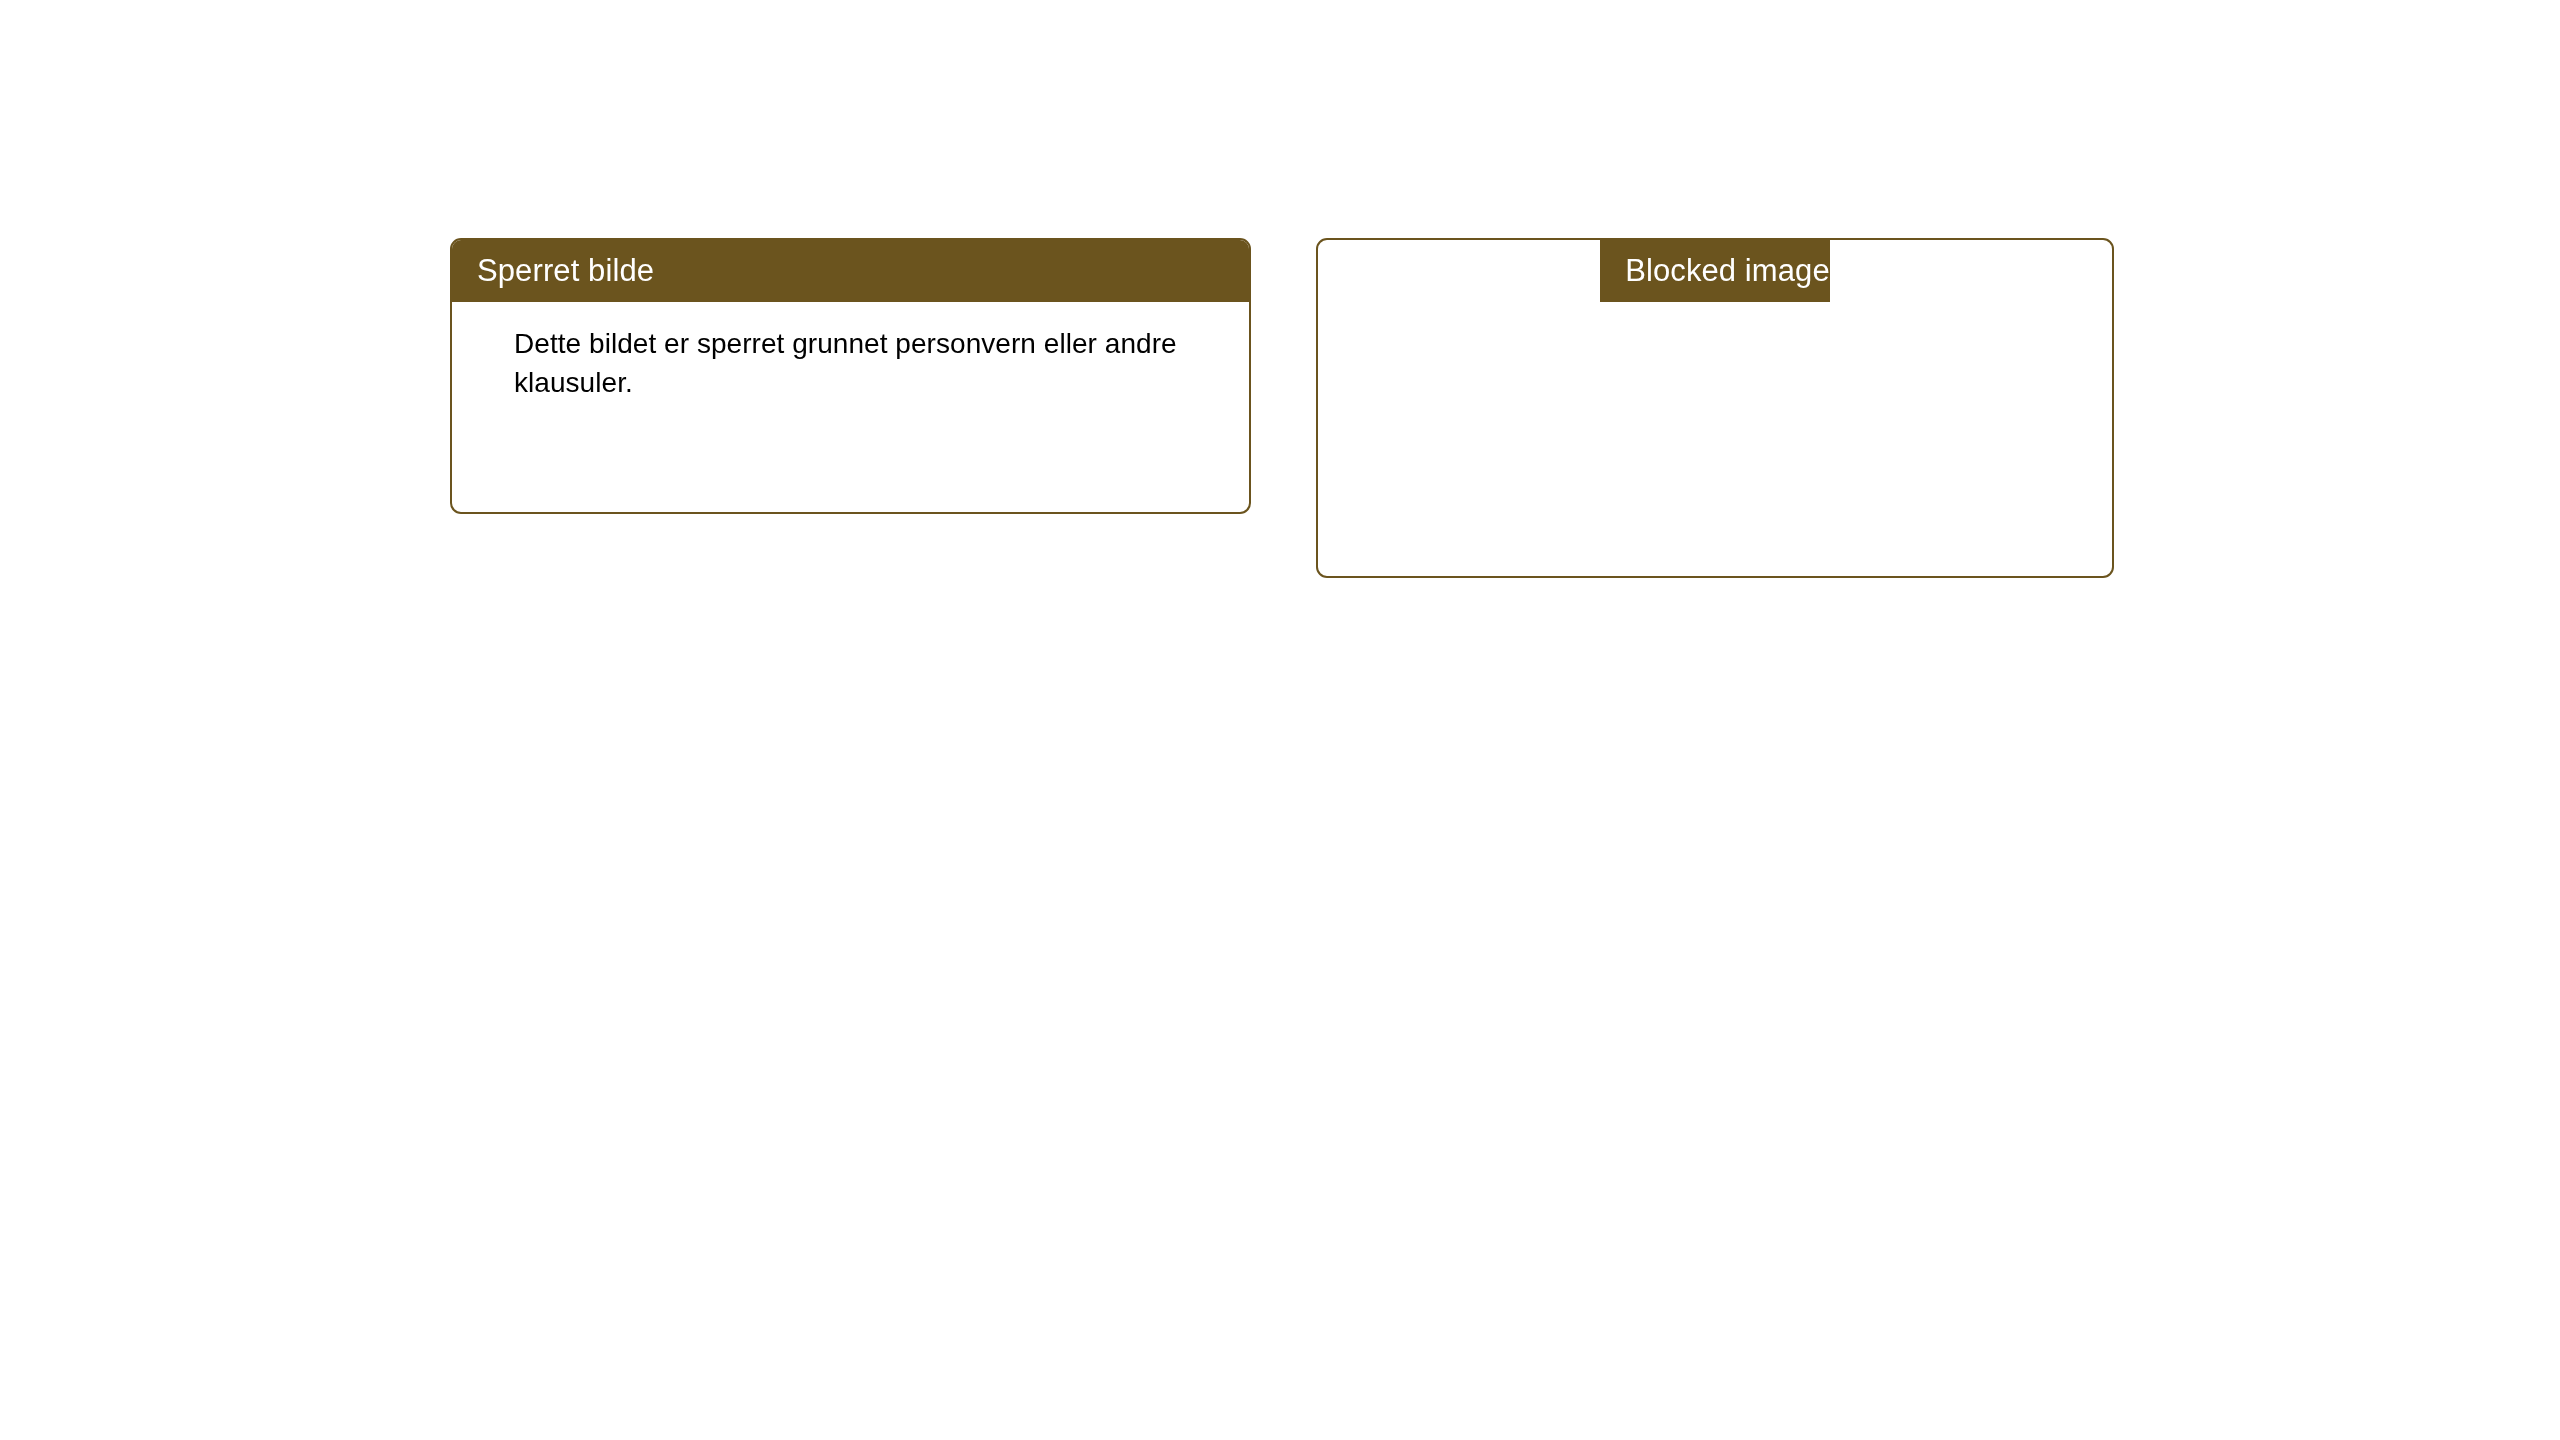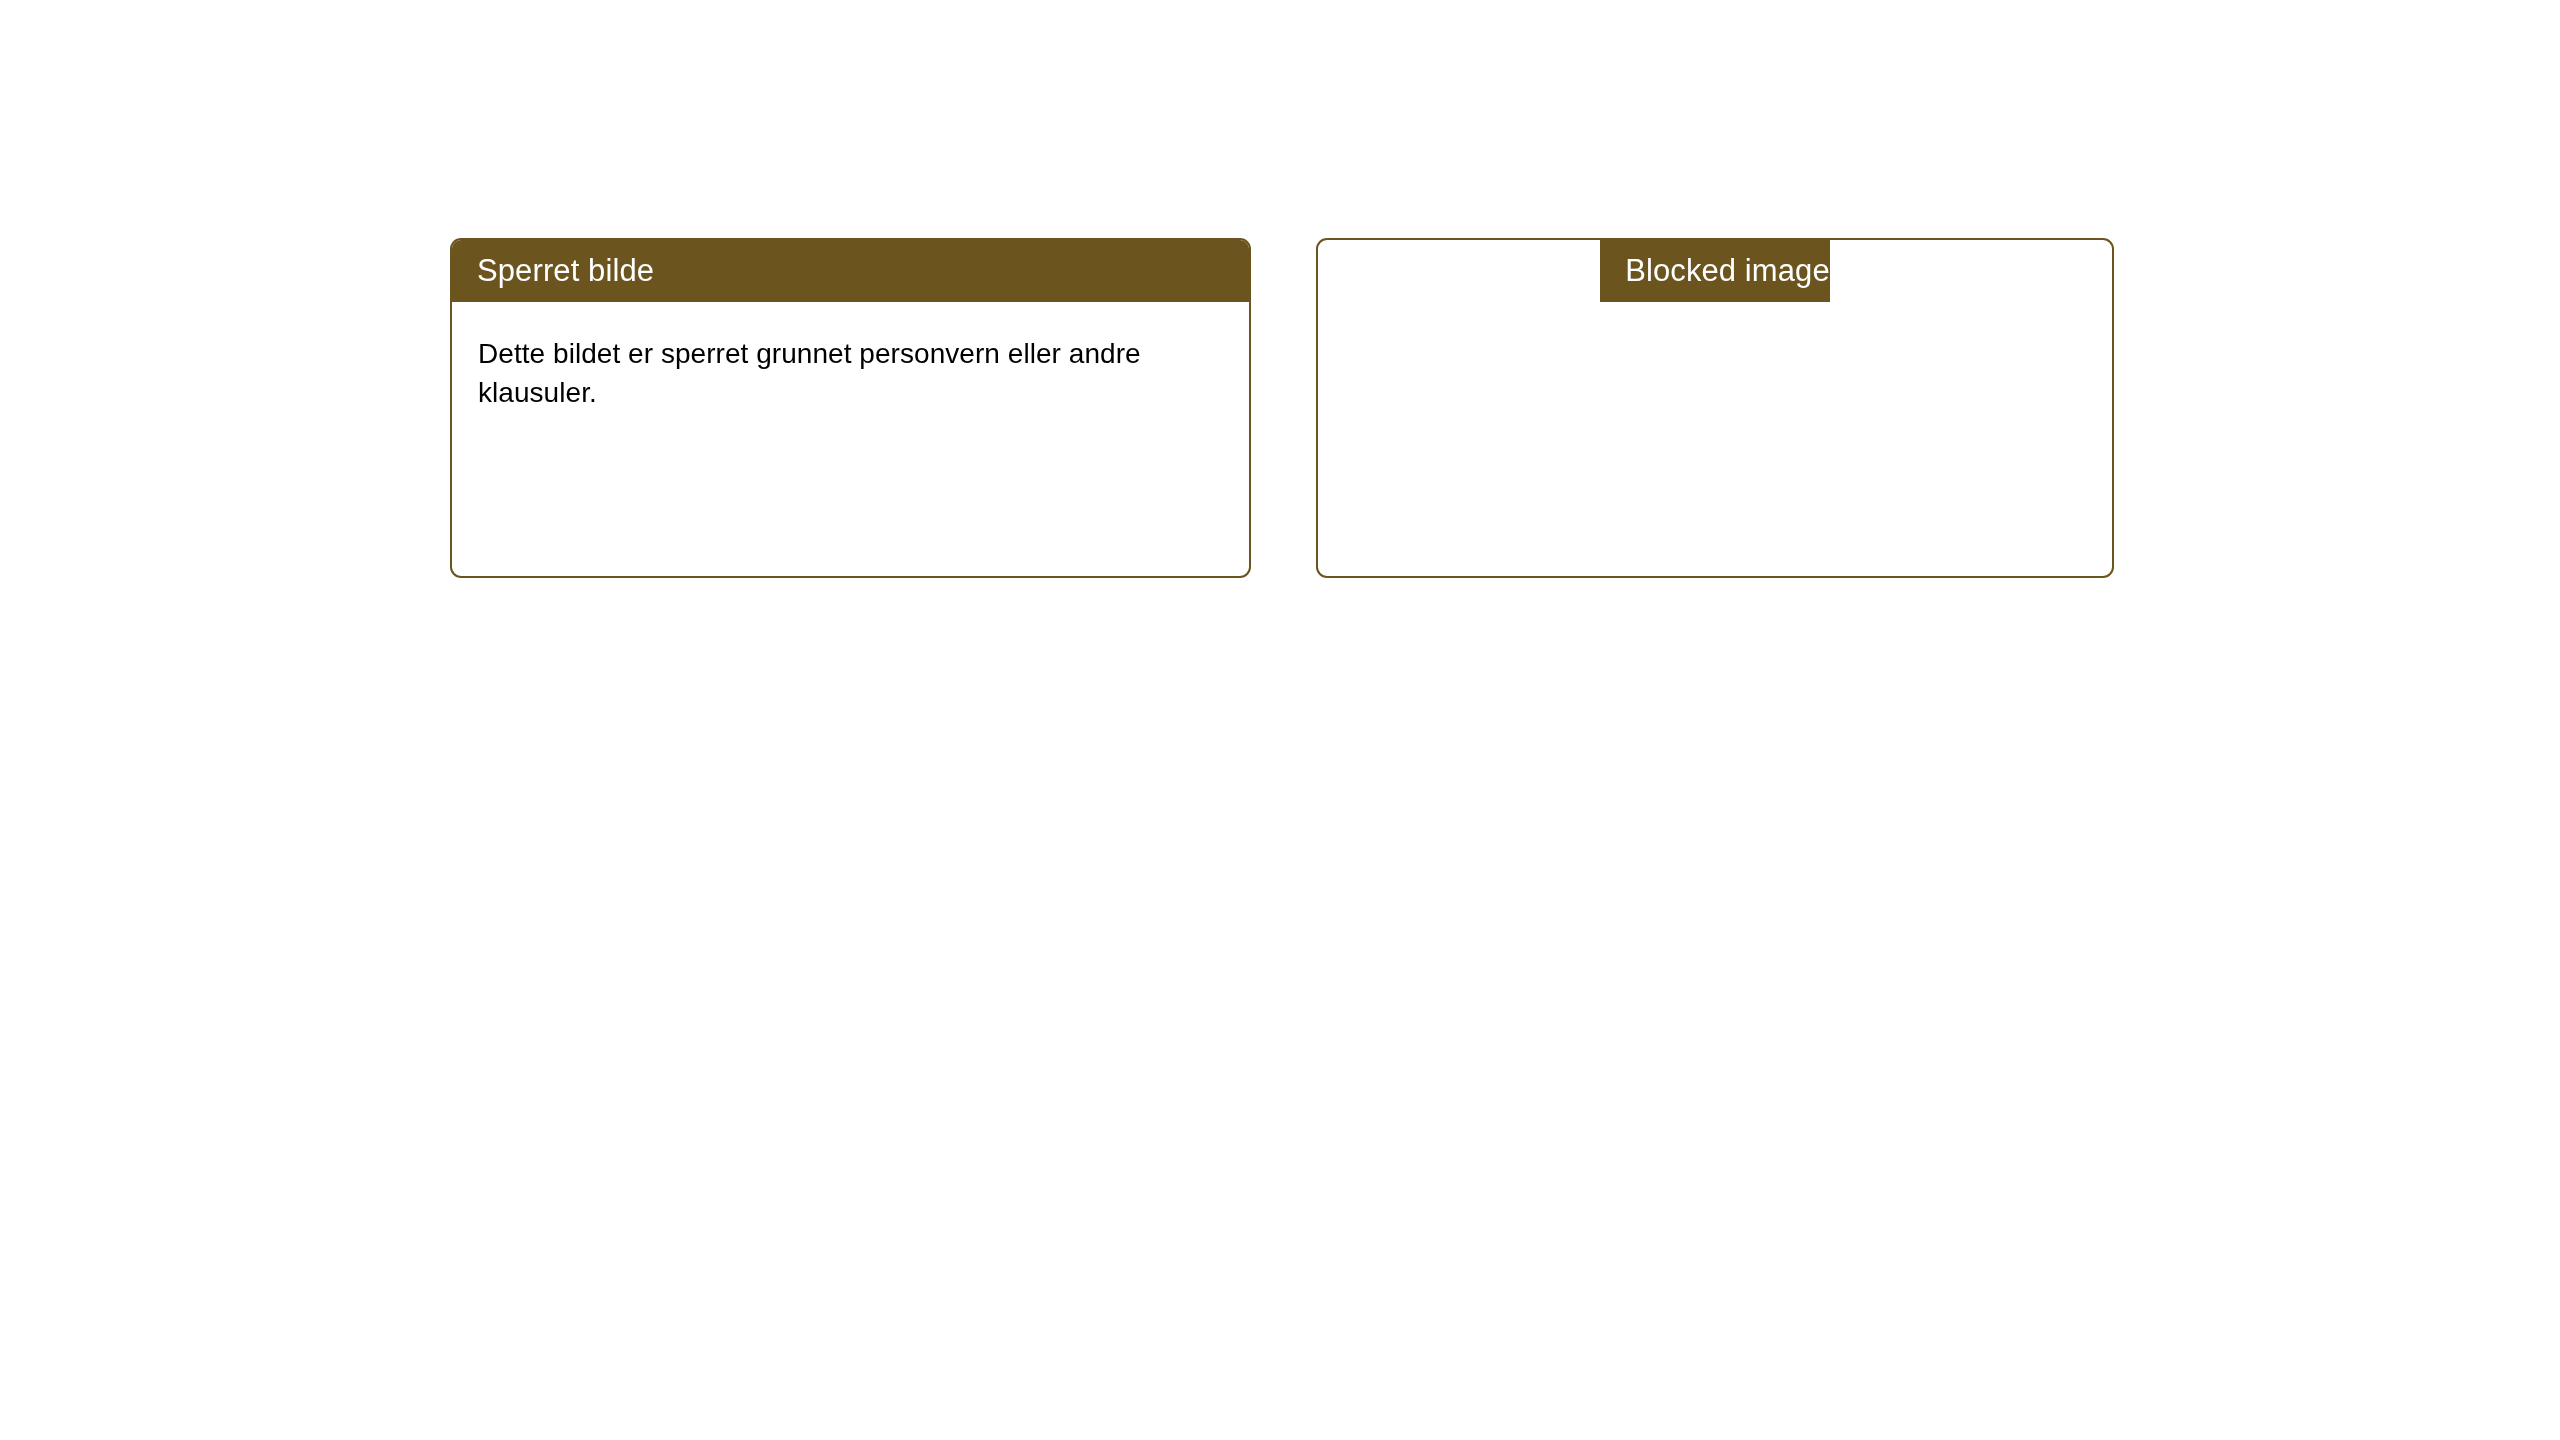--- a/index.html
+++ b/index.html
@@ -36,21 +36,21 @@
     background: #ffffff;
     border: 2px solid #6b541e;
     border-radius: 11px;
     overflow: hidden;
     display: flex;
     flex-direction: column;
   }
 
   .notice-card.card-no {
     width: 801px;
-    height: 340px;
+    height: 276px;
   }
 
   .notice-card.card-en {
     width: 798px;
     height: 340px;
     align-items: center;
   }
 
   .card-header {
     background: #6b541e;
@@ -67,22 +67,23 @@
     font-size: 31px;
     font-weight: normal;
     line-height: 36px;
     letter-spacing: 0.1px;
     white-space: nowrap;
     margin: 0;
   }
 
   .card-body {
     flex: 1 1 auto;
-    padding: 32px 26px 10px 26px;
+    padding: 22px 26px 10px 26px;
     box-sizing: border-box;
+    margin-left: 36px;
   }
 
   .card-paragraph {
     color: #000000;
     font-size: 28px;
     line-height: 39px;
     margin: 0;
     letter-spacing: 0.05px;
   }
 

